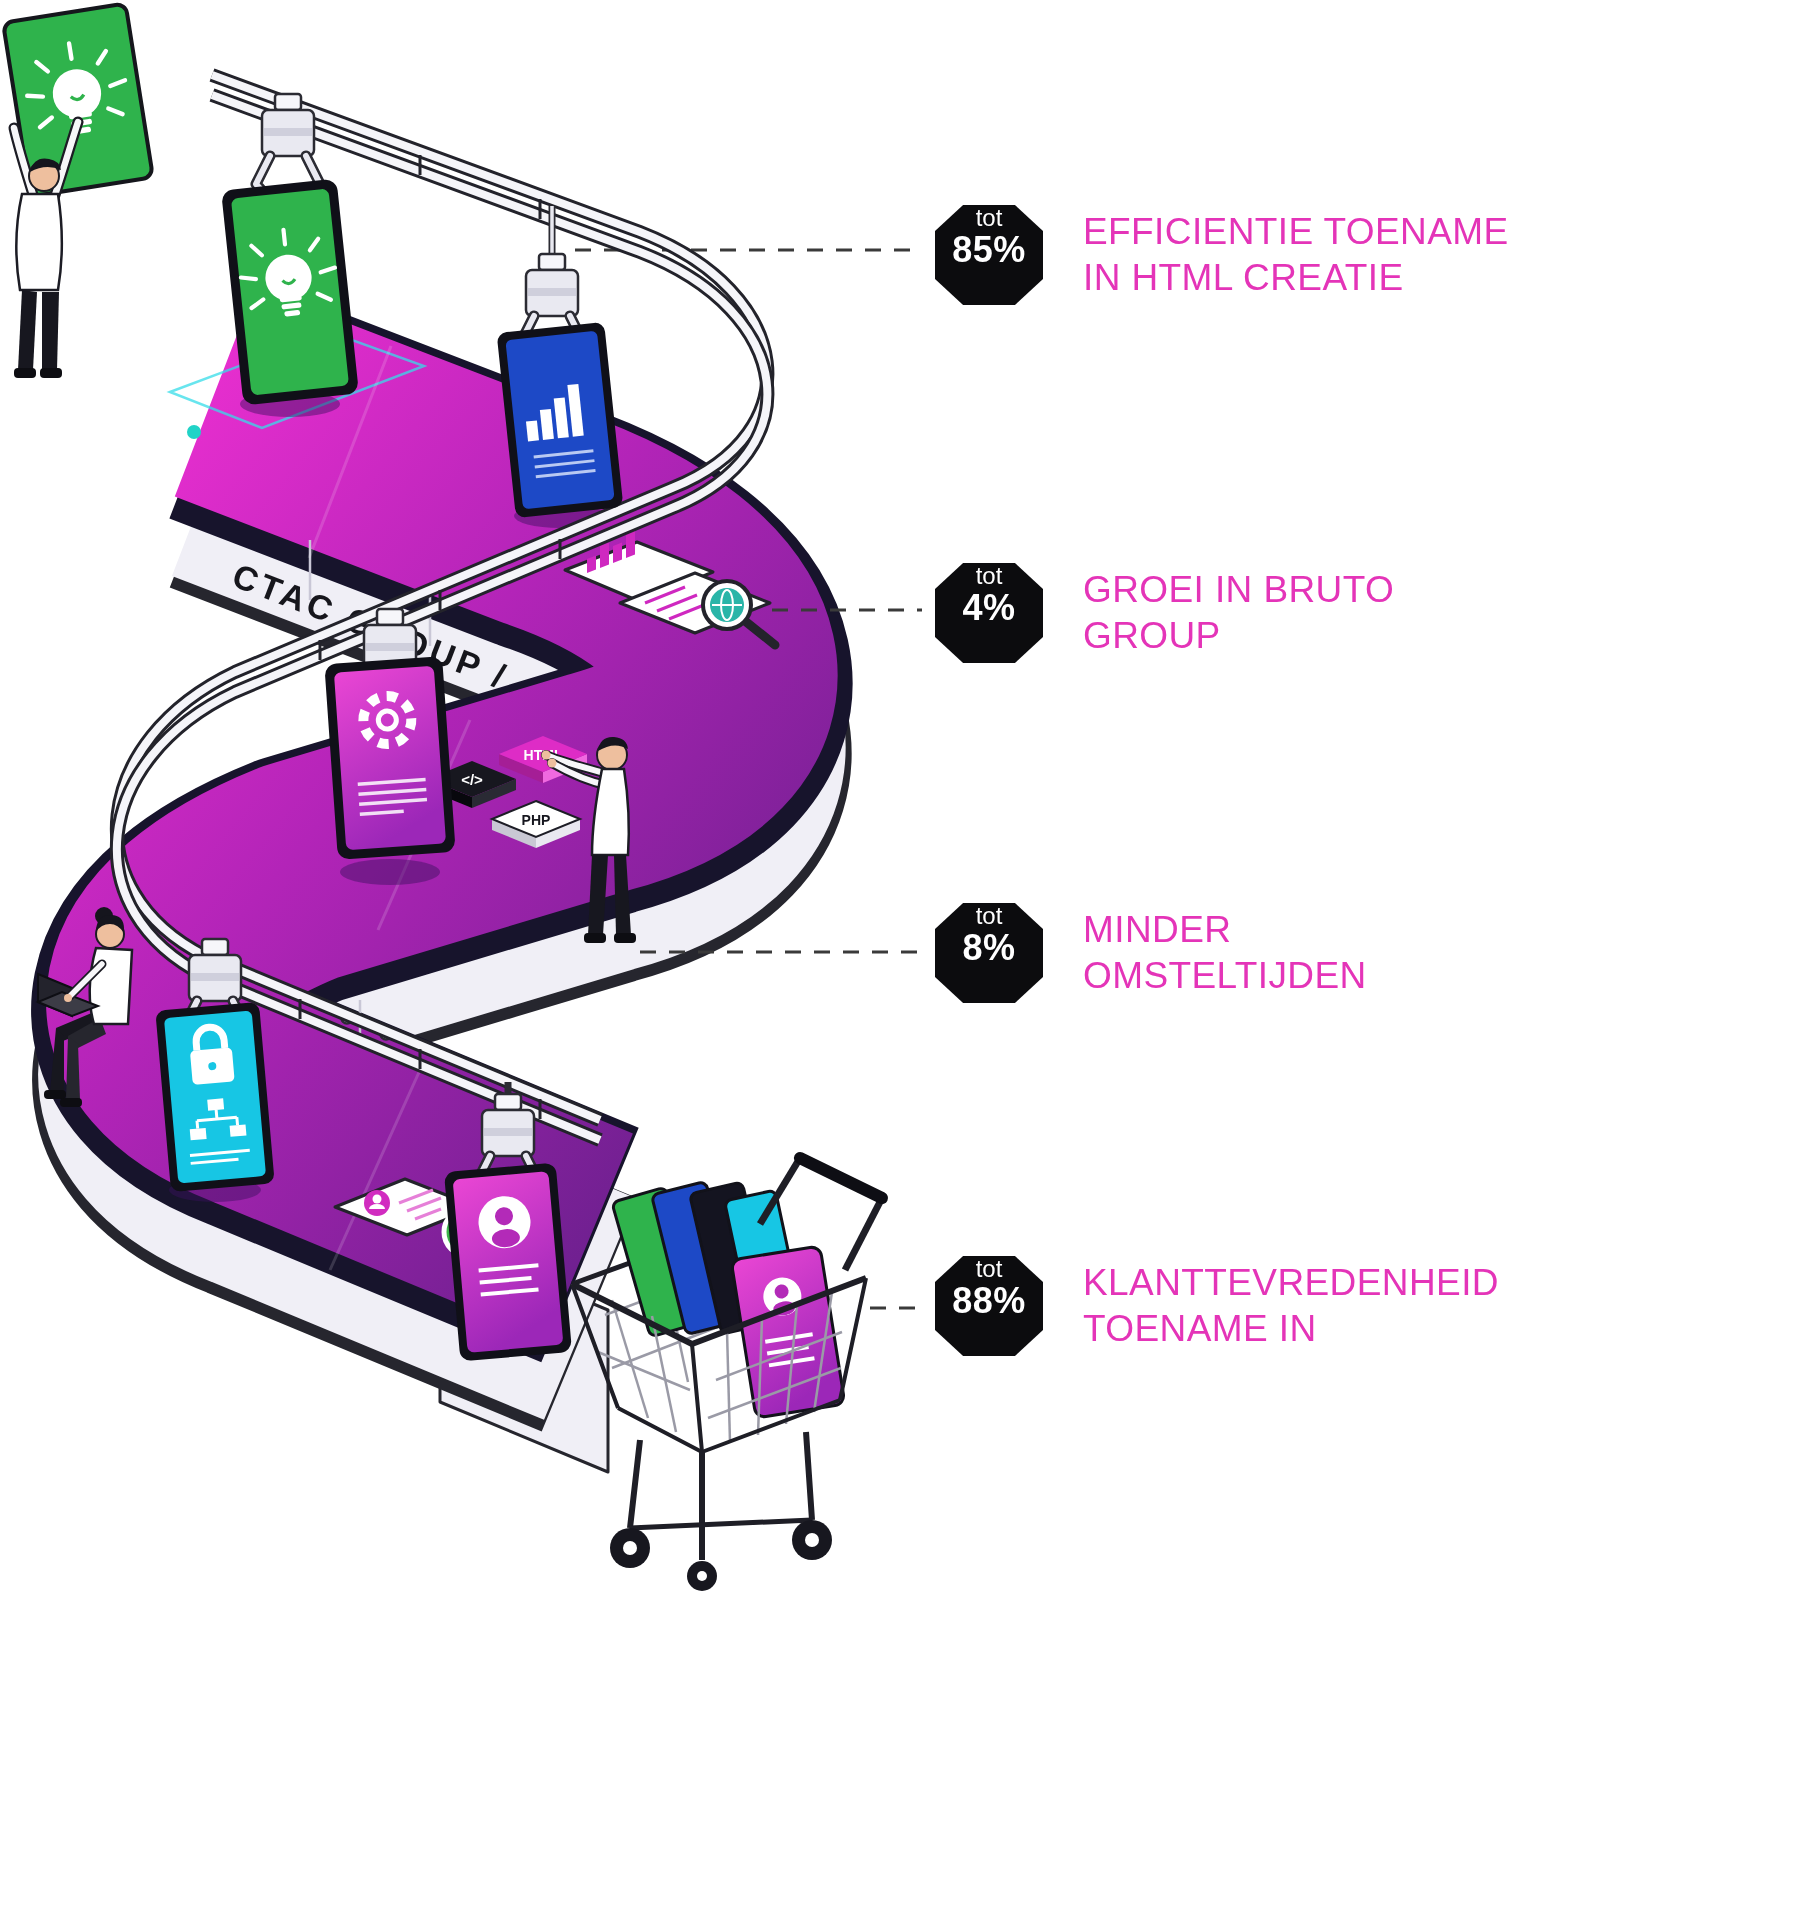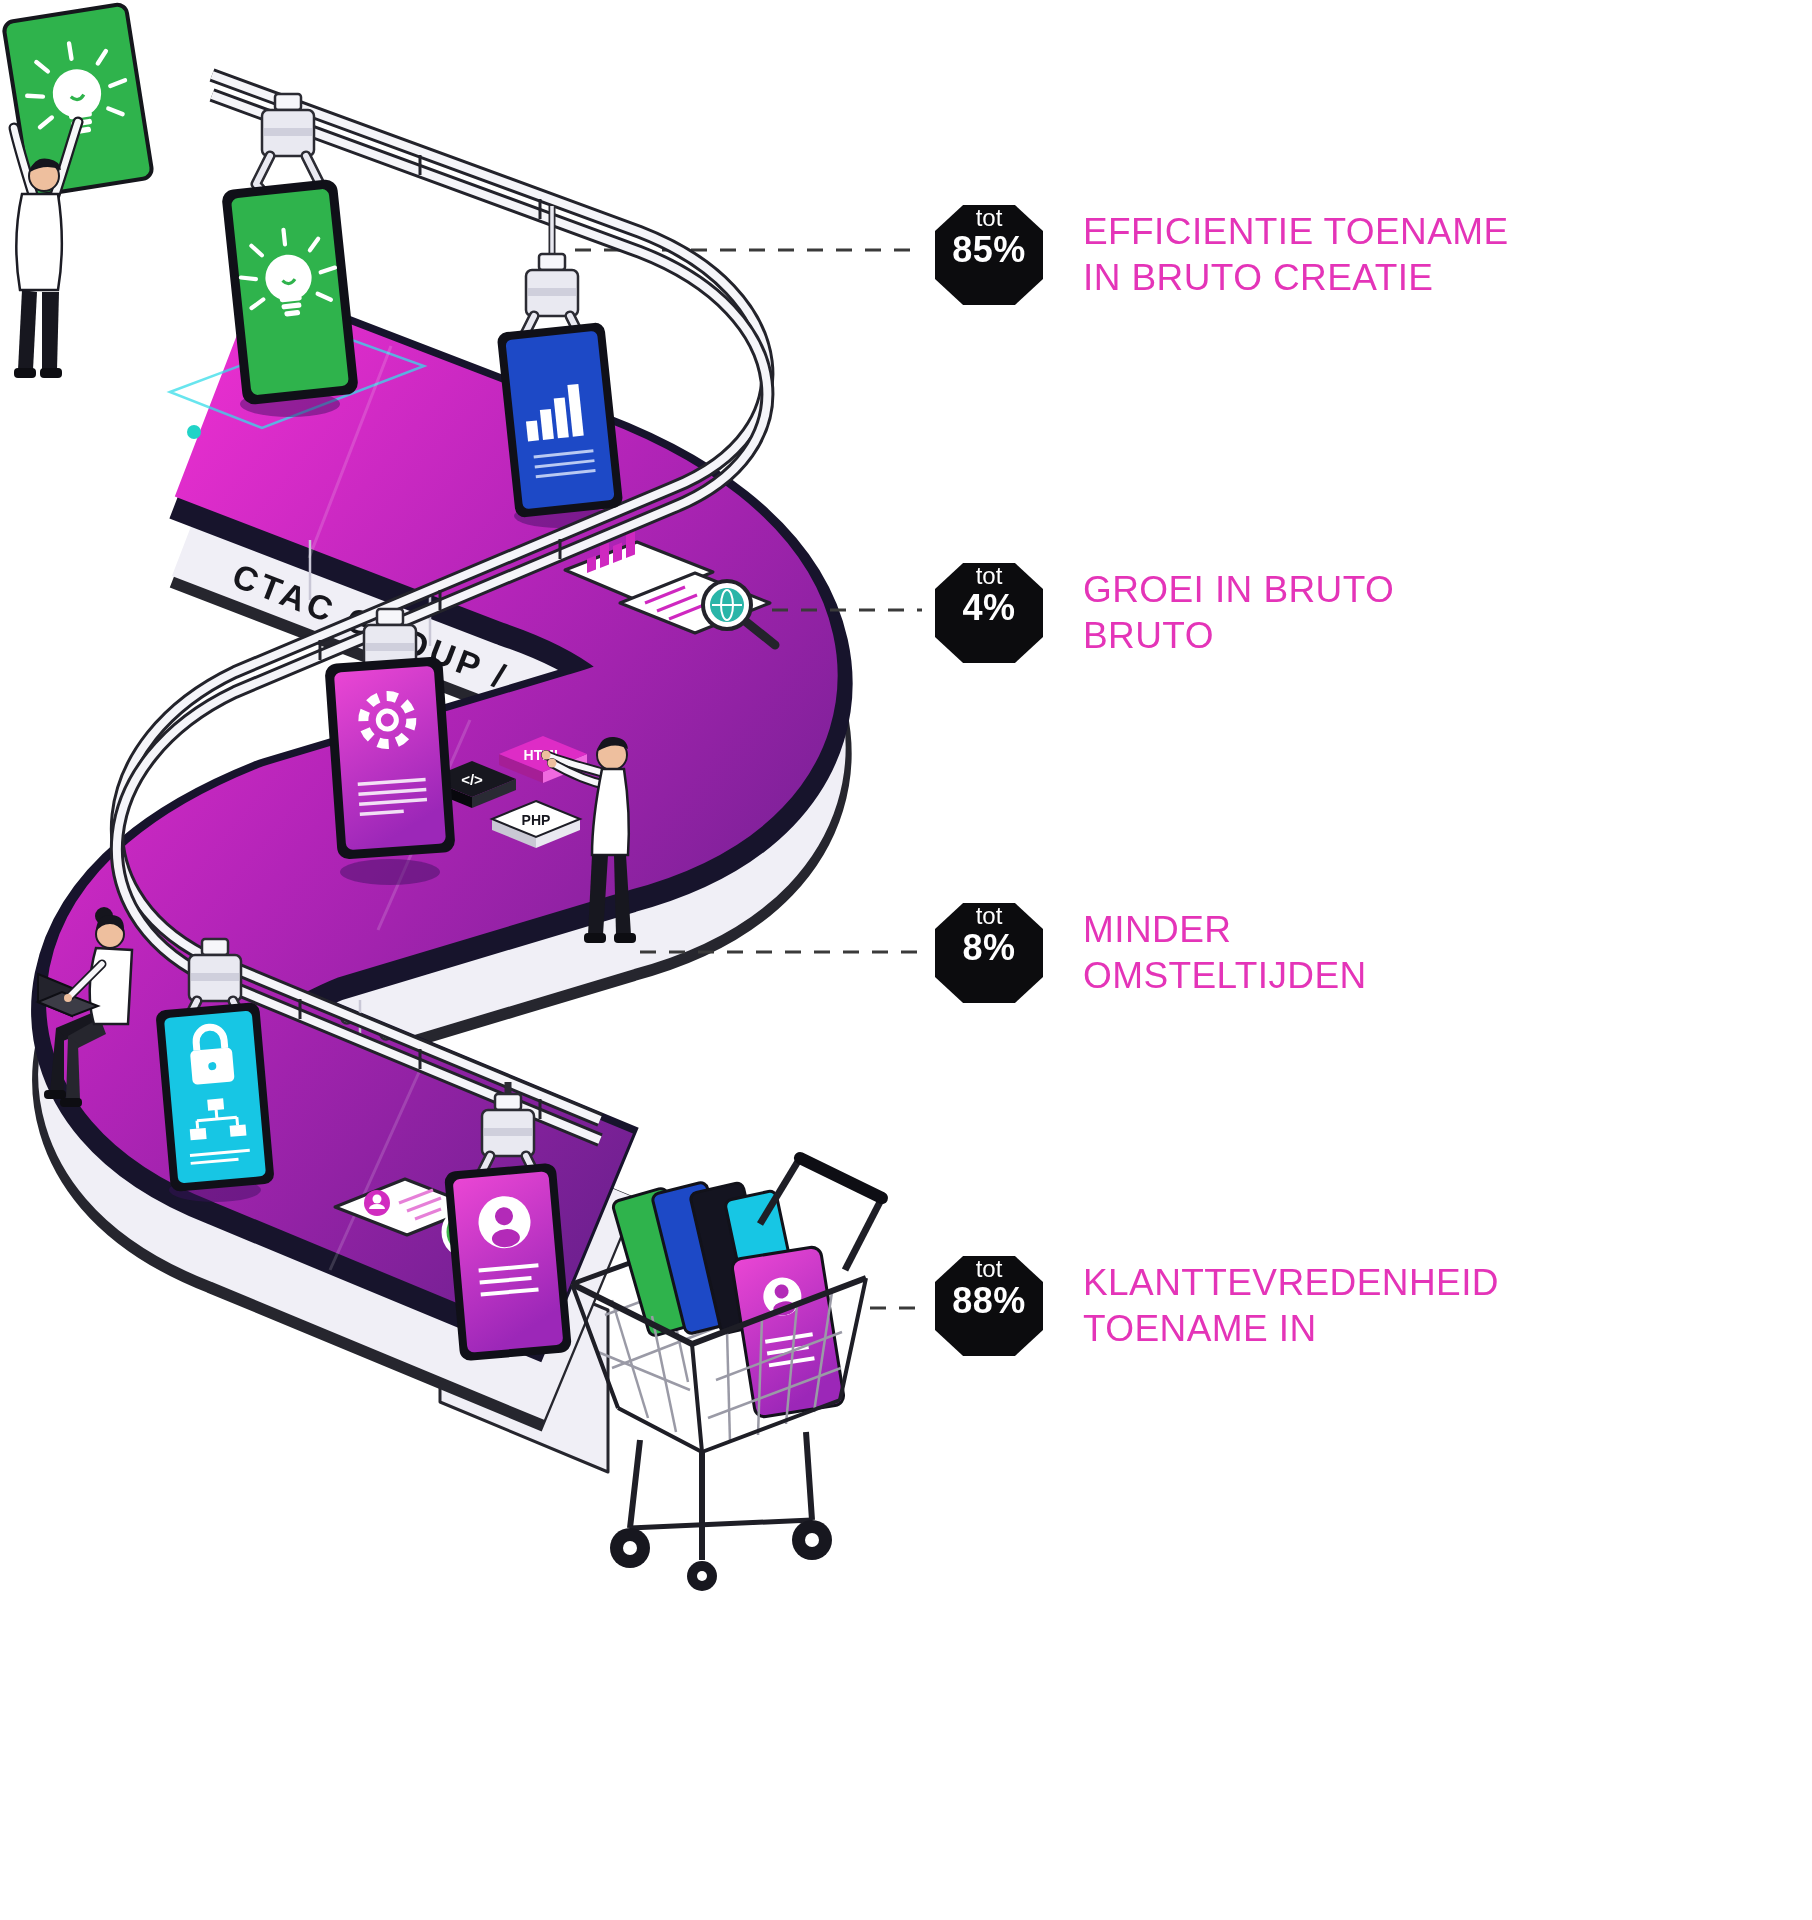--- a/index.html
+++ b/index.html
@@ -410,32 +410,32 @@
   </g>
 </svg>
 
 <div class="callout" style="left:935px;top:205px;">
   <div class="badge">
     <div class="tot">tot</div>
     <div class="val">85%</div>
   </div>
   <div class="clabel">
     <div>EFFICIENTIE TOENAME</div>
-    <div>IN BRUTO CREATIE</div>
+    <div>IN HTML CREATIE</div>
   </div>
 </div>
 
 <div class="callout" style="left:935px;top:563px;">
   <div class="badge">
     <div class="tot">tot</div>
     <div class="val">4%</div>
   </div>
   <div class="clabel">
     <div>GROEI IN BRUTO</div>
-    <div>BRUTO</div>
+    <div>GROUP</div>
   </div>
 </div>
 
 <div class="callout" style="left:935px;top:903px;">
   <div class="badge">
     <div class="tot">tot</div>
     <div class="val">8%</div>
   </div>
   <div class="clabel">
     <div>MINDER</div>

